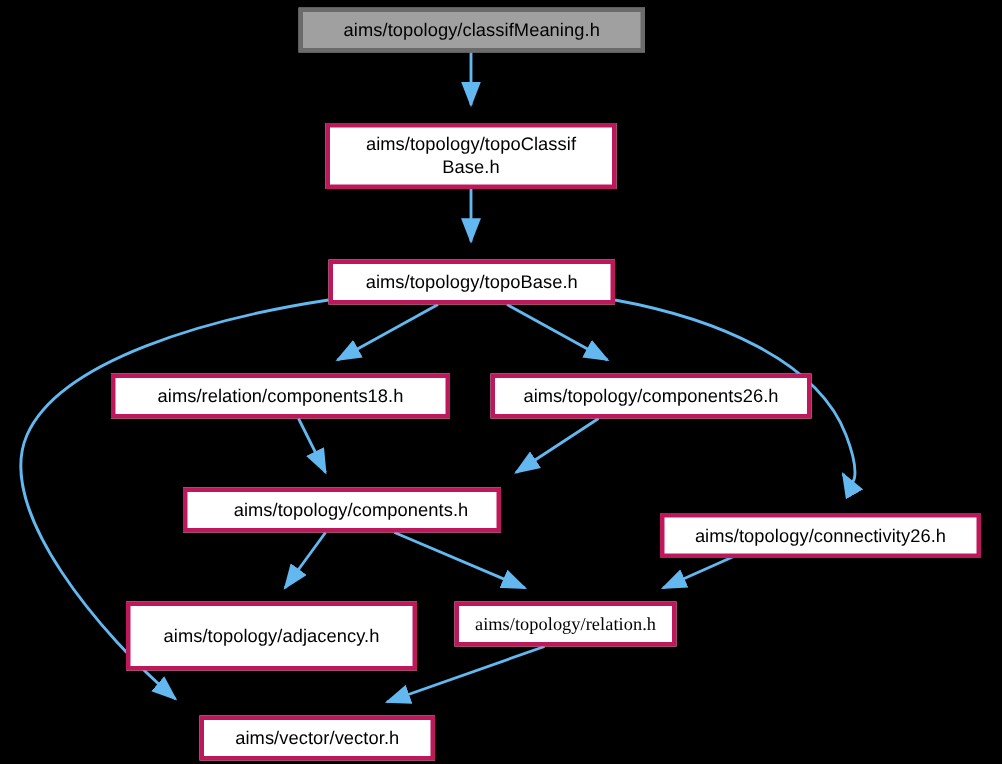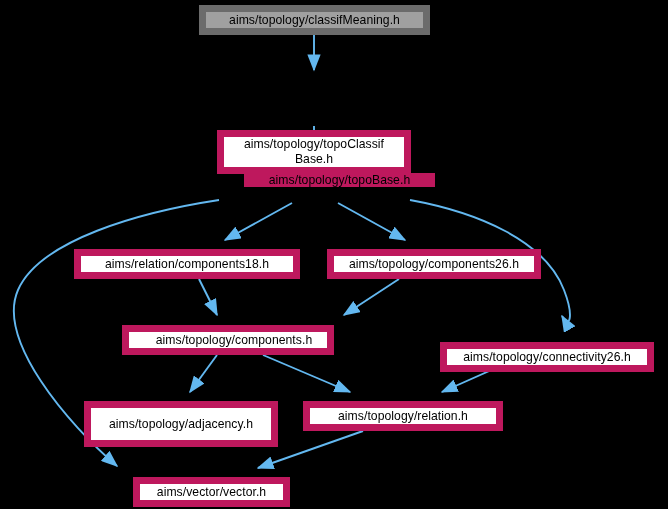--- a/index.html
+++ b/index.html
@@ -20,21 +20,21 @@
     position: absolute;
     left: 0;
     top: 0;
     width: 668px;
     height: 509px;
     pointer-events: none;
   }
   .node {
     position: absolute;
     box-sizing: border-box;
-    border: 7px solid #be185d;
+    border: 3px solid #be185d;
     background: #ffffff;
     color: #000000;
     font-size: 12.2px;
     line-height: 15px;
     text-align: center;
     display: flex;
     align-items: center;
     justify-content: center;
     white-space: pre-line;
     letter-spacing: 0.05px;
@@ -71,24 +71,24 @@
         <path d="M 199,279 L 217,315" fill="none" stroke="#63b8f0" stroke-width="1.9" marker-end="url(#arrowhead)"></path>
         <path d="M 399,279 L 344,315" fill="none" stroke="#63b8f0" stroke-width="1.9" marker-end="url(#arrowhead)"></path>
         <path d="M 217,355 L 190,392" fill="none" stroke="#63b8f0" stroke-width="1.9" marker-end="url(#arrowhead)"></path>
         <path d="M 263,355 L 350,392" fill="none" stroke="#63b8f0" stroke-width="1.9" marker-end="url(#arrowhead)"></path>
         <path d="M 525,355 L 442,392" fill="none" stroke="#63b8f0" stroke-width="1.9" marker-end="url(#arrowhead)"></path>
         <path d="M 363,431 L 258,468" fill="none" stroke="#63b8f0" stroke-width="1.9" marker-end="url(#arrowhead)"></path>
       </g>
   </svg>
   <div id="nodes-group">
       <div class="node current" style="left: 199px; top: 5px; width: 231px; height: 30px;"><span class="node-label">aims/topology/classifMeaning.h</span></div>
-      <div class="node" style="left: 217px; top: 82px; width: 194px; height: 44px; margin-top: 48px;"><span class="node-label">aims/topology/topoClassif
+      <div class="node" style="left: 217px; top: 82px; width: 194px; height: 44px;"><span class="node-label">aims/topology/topoClassif
 Base.h</span></div>
-      <div class="node" style="left: 219px; top: 173px; width: 191px; height: 14px; margin-left: 25px;"><span class="node-label">aims/topology/topoBase.h</span></div>
+      <div class="node" style="left: 219px; top: 173px; width: 191px; height: 30px;"><span class="node-label">aims/topology/topoBase.h</span></div>
       <div class="node" style="left: 74px; top: 249px; width: 226px; height: 30px;"><span class="node-label">aims/relation/components18.h</span></div>
       <div class="node" style="left: 327px; top: 249px; width: 214px; height: 30px;"><span class="node-label">aims/topology/components26.h</span></div>
       <div class="node" style="left: 122px; top: 325px; width: 212px; height: 30px; padding-left: 12px;"><span class="node-label">aims/topology/components.h</span></div>
       <div class="node" style="left: 440px; top: 342px; width: 214px; height: 30px;"><span class="node-label">aims/topology/connectivity26.h</span></div>
       <div class="node" style="left: 84px; top: 401px; width: 194px; height: 46px; text-align: center;"><span class="node-label">aims/topology/adjacency.h</span></div>
-      <div class="node" style="left: 303px; top: 401px; width: 200px; height: 30px;"><span class="node-label">aims/topology/relation.h</span></div>
+      <div class="node" style="left: 303px; top: 401px; width: 148px; height: 30px; font-family: Liberation Serif, serif;"><span class="node-label">aims/topology/relation.h</span></div>
       <div class="node" style="left: 133px; top: 477px; width: 157px; height: 30px;"><span class="node-label">aims/vector/vector.h</span></div>
     </div>
 </div>
 
 </body></html>

